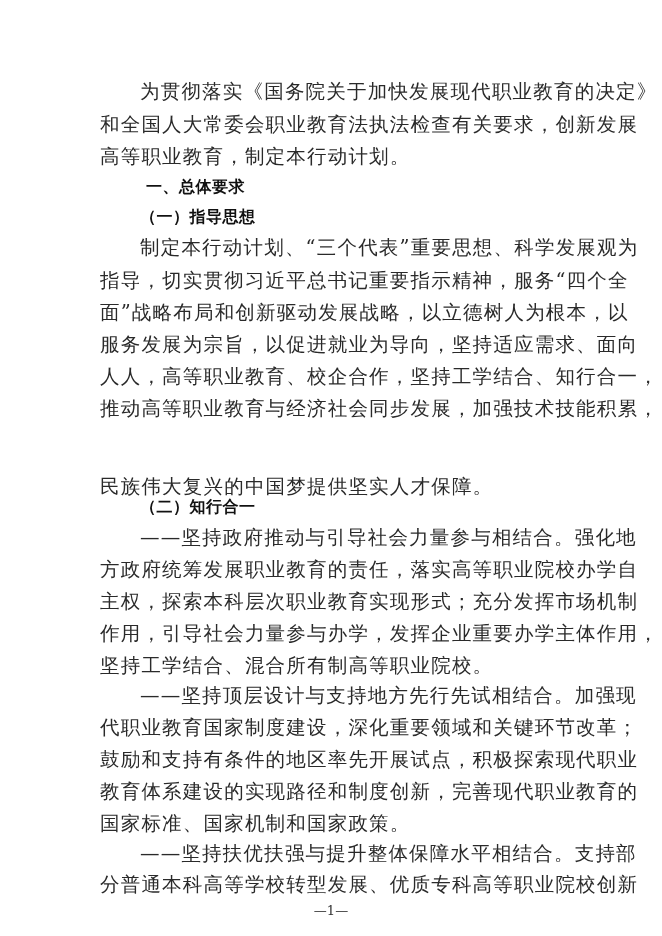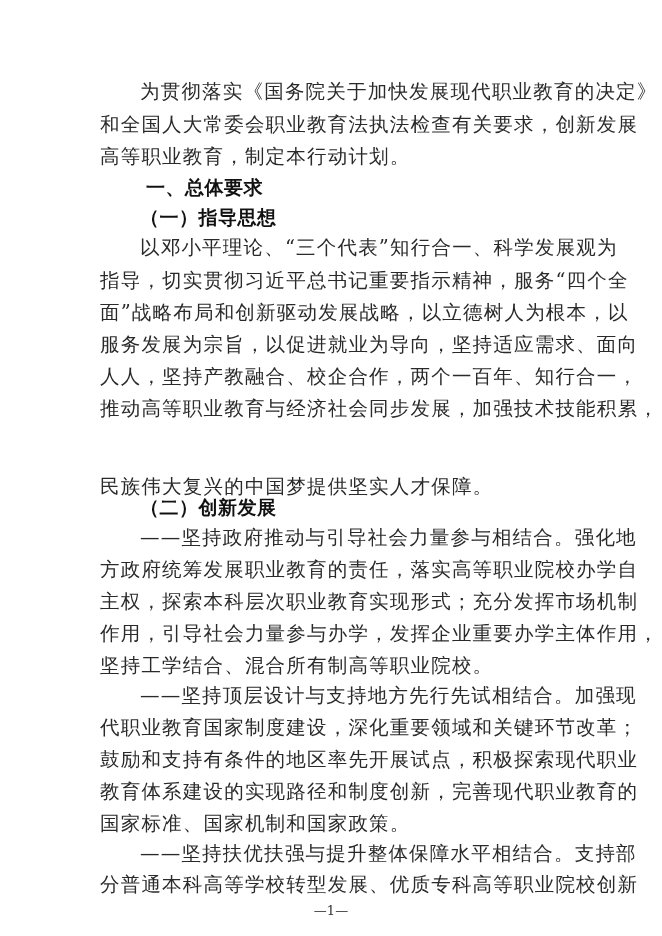--- a/index.html
+++ b/index.html
@@ -3,47 +3,47 @@
 <meta charset="utf-8">
 <style>
   html, body { margin: 0; padding: 0; background: #ffffff; }
   body { width: 662px; height: 936px; position: relative; overflow: hidden;
          font-family: "DejaVu Serif", "Liberation Serif", serif; color: #2a2a2a; }
   .page { position: absolute; left: 0; top: 0; width: 662px; height: 936px; background: #fff; }
   .line { position: absolute; left: 100px; width: 464px; font-size: 19.5px; line-height: 24px;
           white-space: nowrap; letter-spacing: 1.2px; }
   .line.indent { left: 140px; width: 424px; }
   .heading { position: absolute; font-family: "DejaVu Sans", "Liberation Sans", sans-serif;
-             font-weight: bold; font-size: 19px; line-height: 24px; color: #111; letter-spacing: 0.5px; }
+             font-weight: bold; font-size: 16px; line-height: 24px; color: #111; letter-spacing: 0.5px; }
   .h1 { left: 146px; }
   .h2 { left: 140px; text-align: center; }
   .page-number { position: absolute; left: 0; width: 662px; text-align: center; top: 850px;
                  font-size: 13px; color: #333; }
 </style>
 </head>
 <body>
 
 <div class="page">
 
   <div class="line indent" style="top:80px">为贯彻落实《国务院关于加快发展现代职业教育的决定》</div>
   <div class="line" style="top:113px">和全国人大常委会职业教育法执法检查有关要求，创新发展</div>
   <div class="line" style="top:145px">高等职业教育，制定本行动计划。</div>
 
   <div class="heading h1" style="top:175px">一、总体要求</div>
   <div class="heading h2" style="top:205px">（一）指导思想</div>
 
-  <div class="line indent" style="top:236px">以邓小平理论、“三个代表”知行合一、科学发展观为</div>
+  <div class="line indent" style="top:236px">制定本行动计划、“三个代表”重要思想、科学发展观为</div>
   <div class="line" style="top:269px">指导，切实贯彻习近平总书记重要指示精神，服务“四个全</div>
   <div class="line" style="top:301px">面”战略布局和创新驱动发展战略，以立德树人为根本，以</div>
   <div class="line" style="top:333px">服务发展为宗旨，以促进就业为导向，坚持适应需求、面向</div>
-  <div class="line" style="top:365px">人人，坚持产教融合、校企合作，两个一百年、知行合一，</div>
+  <div class="line" style="top:365px">人人，高等职业教育、校企合作，坚持工学结合、知行合一，</div>
   <div class="line" style="top:397px">推动高等职业教育与经济社会同步发展，加强技术技能积累，</div>
   <div class="line" style="top:475px">民族伟大复兴的中国梦提供坚实人才保障。</div>
 
-  <div class="heading h2" style="top:495px">（二）创新发展</div>
+  <div class="heading h2" style="top:495px">（二）知行合一</div>
 
   <div class="line indent" style="top:526px">——坚持政府推动与引导社会力量参与相结合。强化地</div>
   <div class="line" style="top:558px">方政府统筹发展职业教育的责任，落实高等职业院校办学自</div>
   <div class="line" style="top:590px">主权，探索本科层次职业教育实现形式；充分发挥市场机制</div>
   <div class="line" style="top:622px">作用，引导社会力量参与办学，发挥企业重要办学主体作用，</div>
   <div class="line" style="top:654px">坚持工学结合、混合所有制高等职业院校。</div>
 
   <div class="line indent" style="top:684px">——坚持顶层设计与支持地方先行先试相结合。加强现</div>
   <div class="line" style="top:716px">代职业教育国家制度建设，深化重要领域和关键环节改革；</div>
   <div class="line" style="top:748px">鼓励和支持有条件的地区率先开展试点，积极探索现代职业</div>

